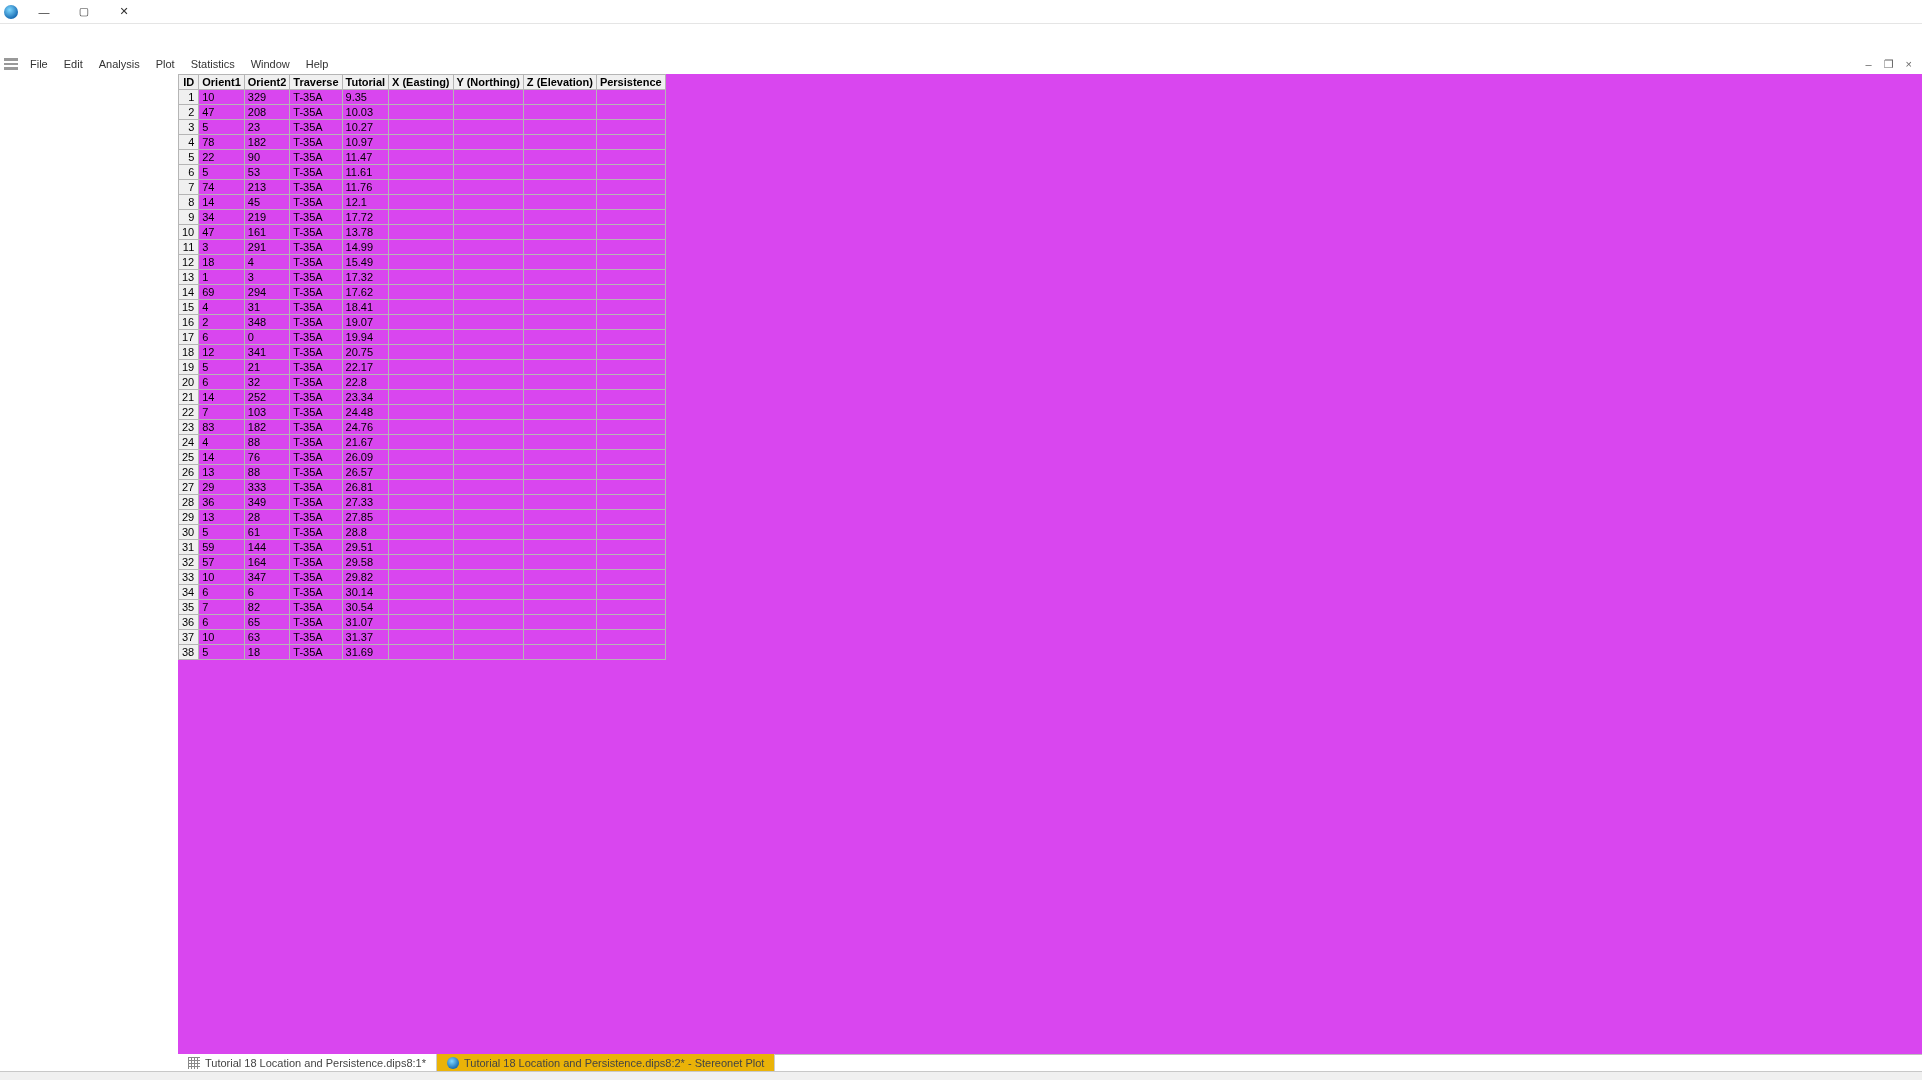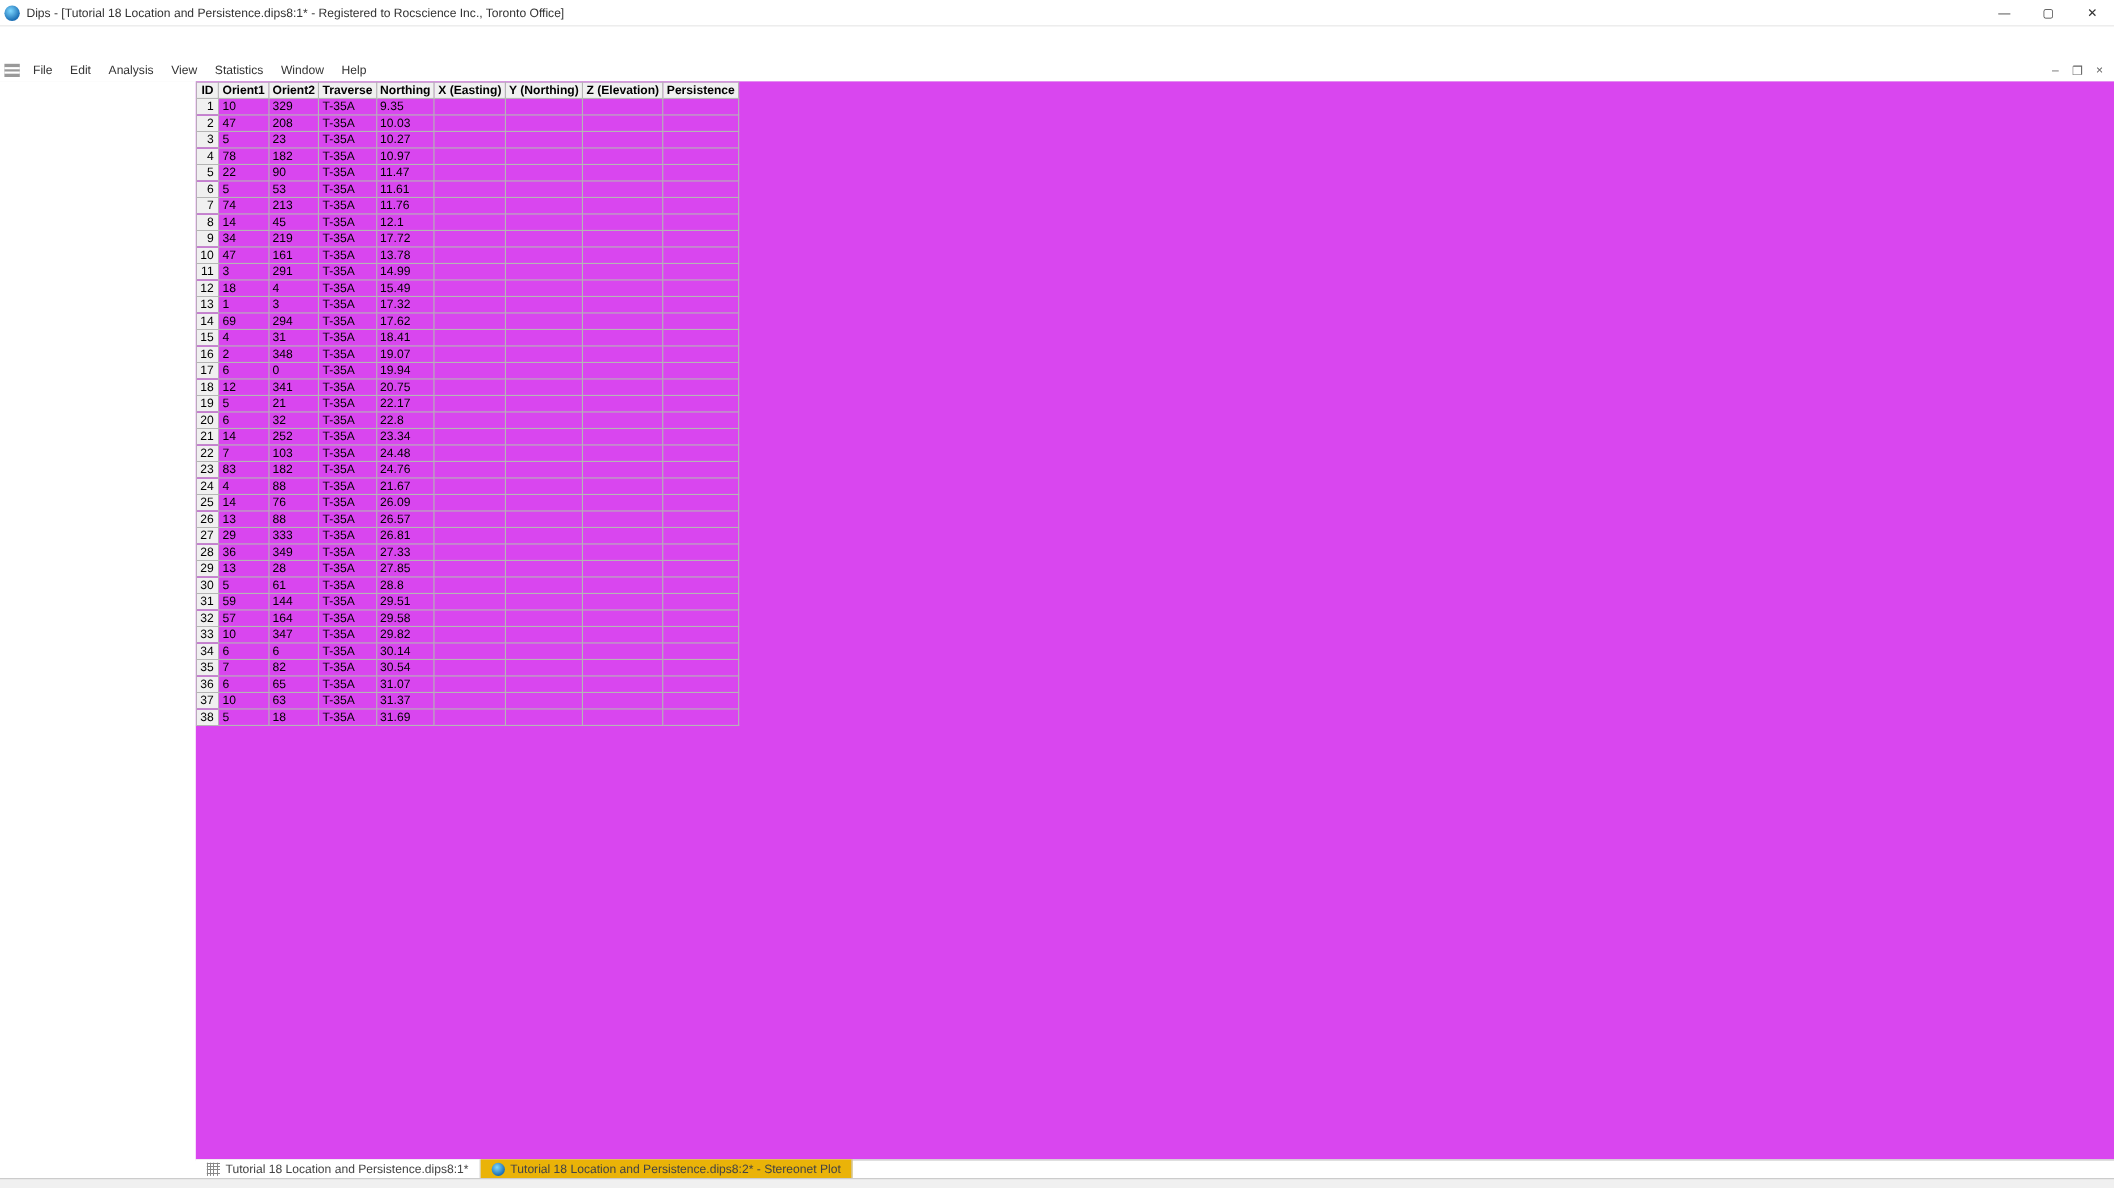--- a/index.html
+++ b/index.html
@@ -75,34 +75,33 @@
 .t1 { background: repeating-linear-gradient(#888 0 1px, transparent 1px 3px), repeating-linear-gradient(90deg,#888 0 1px, transparent 1px 3px); }
 .t2 { border-radius:50%; background: radial-gradient(circle at 40% 35%, #7fd8ff 0%, #1b6fb5 70%);}
 
 .statusbar { position:absolute; bottom:0; left:0; right:0; height:9px; background:#f0f0f0; border-top:1px solid #c8c8c8;}
 </style>
 </head>
 <body>
 
 <div class="titlebar">
   <span class="app-icon"></span>
-  <span class="title-text">Dips - [Tutorial 18 Location and Persistence.dips8:1* - Registered to Rocscience Inc., Toronto Office]</span>
   <div class="win-controls">
     <div class="win-btn">—</div>
     <div class="win-btn">▢</div>
     <div class="win-btn close">✕</div>
   </div>
 </div>
 
 <div class="menubar">
   <span class="menu-icon"></span>
   <span class="menu-item">File</span>
   <span class="menu-item">Edit</span>
   <span class="menu-item">Analysis</span>
-  <span class="menu-item">View</span>
+  <span class="menu-item">Plot</span>
   <span class="menu-item">Statistics</span>
   <span class="menu-item">Window</span>
   <span class="menu-item">Help</span>
   <div class="mdi-controls">
     <span>–</span>
     <span>❐</span>
     <span>×</span>
   </div>
 </div>
 
@@ -219,21 +218,21 @@
           <col class="col-y">
           <col class="col-z">
           <col class="col-p">
       </colgroup>
       <thead>
         <tr>
           <th>ID</th>
           <th>Orient1</th>
           <th>Orient2</th>
           <th>Traverse</th>
-          <th>Northing</th>
+          <th>Tutorial</th>
           <th>X (Easting)</th>
           <th>Y (Northing)</th>
           <th>Z (Elevation)</th>
           <th>Persistence</th>
         </tr>
       </thead>
       <tbody id="grid-body">
           <tr>
             <td class="idcell">1</td>
             <td>10</td>

